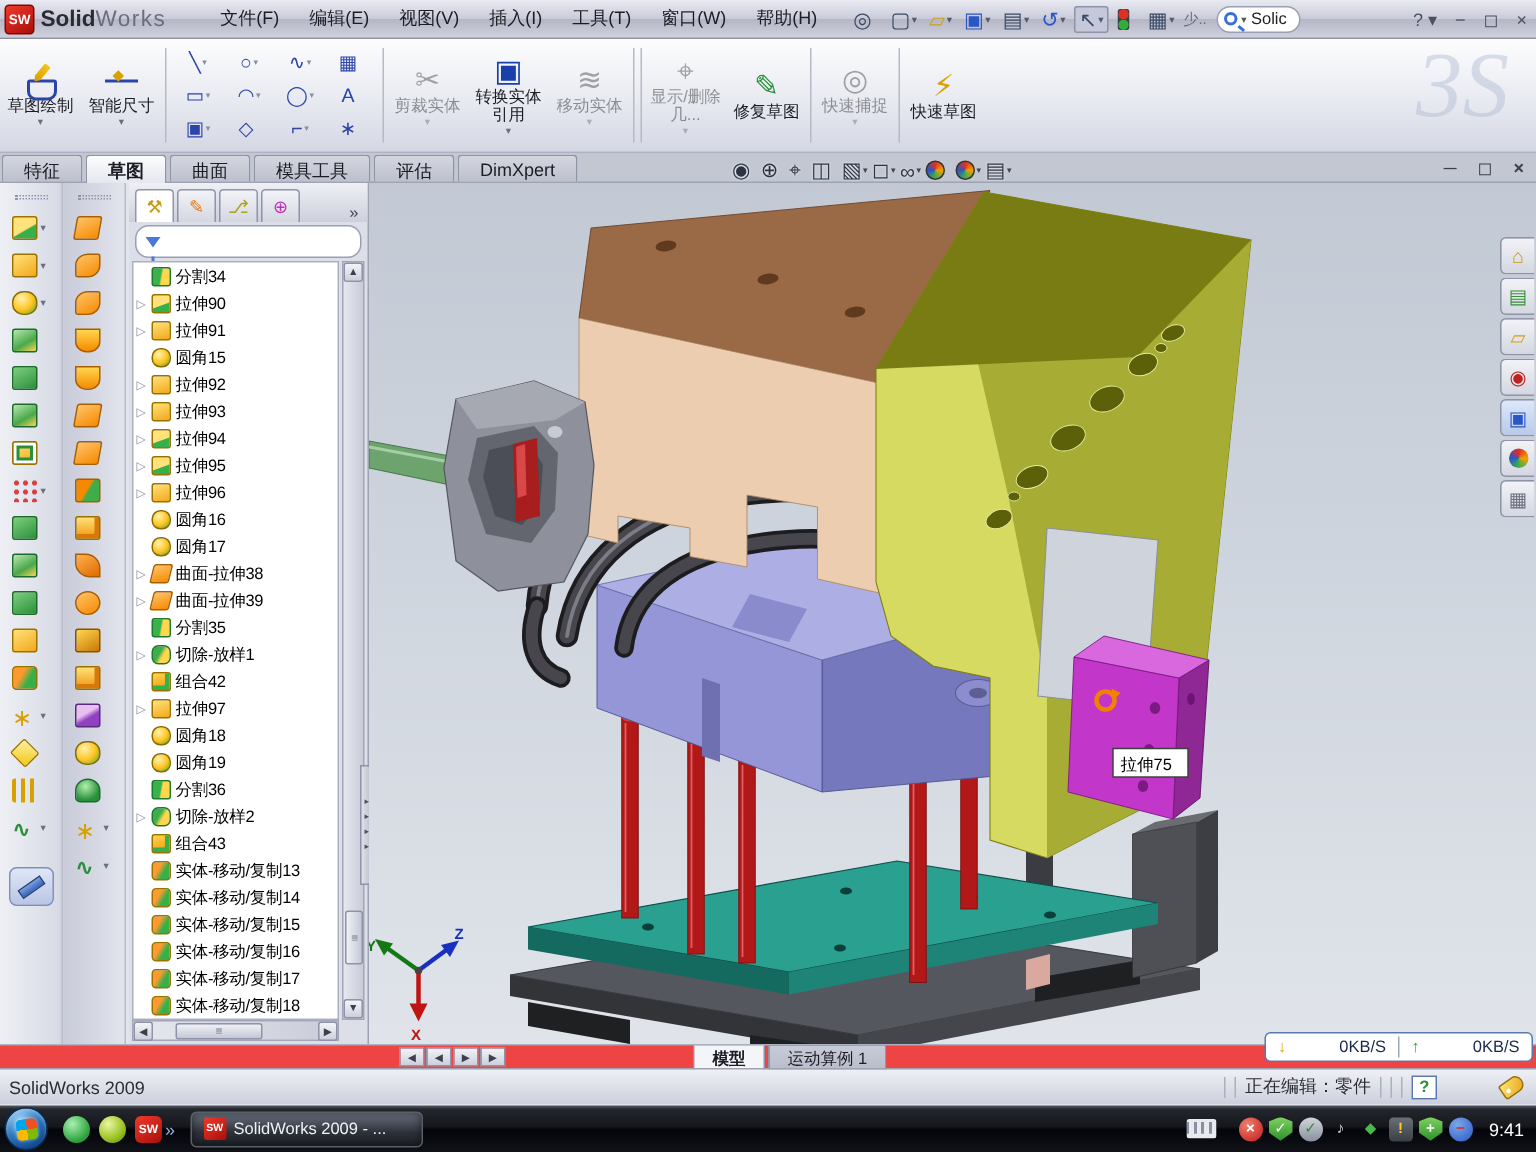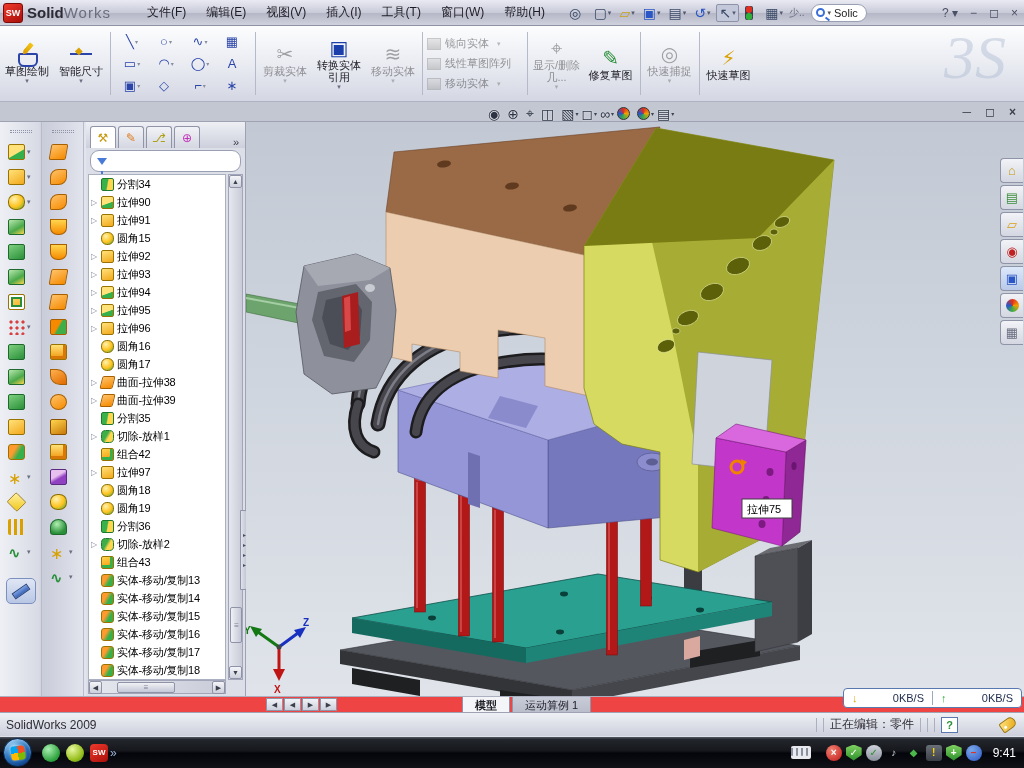--- a/index.html
+++ b/index.html
@@ -411,40 +411,20 @@
     <span class="big">▣</span>
     <span class="lbl">转换实体引用</span>
     <span class="dd">▾</span>
   </div>
   <div class="cm-btn off">
     <span class="big">≋</span>
     <span class="lbl">移动实体</span>
     <span class="dd">▾</span>
   </div>
   <div class="cm-sep"></div>
-  <div id="stack-group">
-
-      <div class="stack-row">
-        <span class="ic"></span>
-        <span class="lbl">镜向实体</span>
-        <span class="dd">▾</span>
-      </div>
-
-      <div class="stack-row">
-        <span class="ic"></span>
-        <span class="lbl">线性草图阵列</span>
-        <span class="dd" style="visibility: hidden;">▾</span>
-      </div>
-
-      <div class="stack-row">
-        <span class="ic"></span>
-        <span class="lbl">移动实体</span>
-        <span class="dd">▾</span>
-      </div>
-    </div>
   <div class="cm-sep"></div>
   <div class="cm-btn off">
     <span class="big">⌖</span>
     <span class="lbl">显示/删除几...</span>
     <span class="dd">▾</span>
   </div>
   <div class="cm-btn">
     <span class="big" style="color:#2a8f3a">✎</span>
     <span class="lbl">修复草图</span>
   </div>
@@ -456,20 +436,29 @@
   </div>
   <div class="cm-sep"></div>
   <div class="cm-btn">
     <span class="big" style="color:#d8a000">⚡</span>
     <span class="lbl">快速草图</span>
   </div>
 </div>
 <div id="watermark" class="abs">3S</div>
 
 <div id="tabsrow" class="abs">
+  <div style="display:flex">
+
+  <span class="rtab">特征</span>
+      <span class="rtab active">草图</span>
+      <span class="rtab">曲面</span>
+      <span class="rtab">模具工具</span>
+      <span class="rtab">评估</span>
+      <span class="rtab">DimXpert</span>
+    </div>
   <div id="childwin-controls">
     <span>─</span>
     <span>◻</span>
     <span>×</span>
   </div>
 </div>
 
 <div id="leftbars" class="abs">
   <div class="lcol">
     <div class="grip"></div>
@@ -1152,20 +1141,24 @@
   <div id="start-orb">
       <span class="flag"></span>
     </div>
   <div id="quicklaunch">
 
   <span class="ql q-green"></span>
       <span class="ql q-lime"></span>
       <span class="ql q-sw">SW</span>
     </div>
   <span id="ql-chevron">»</span>
+  <div class="taskbtn active">
+    <span class="tb-ico tb-sw">SW</span>
+    <span class="lbl">SolidWorks 2009 - ...</span>
+  </div>
   <div id="tray">
     <span id="kbd-icon"></span>
     <span style="display:flex;gap:4px;align-items:center">
 
     <span class="tri tr1">×</span>
         <span class="tri tr2">✓</span>
         <span class="tri tr3">✓</span>
         <span class="tri tr4">♪</span>
         <span class="tri tr5">◆</span>
         <span class="tri tr6">!</span>

